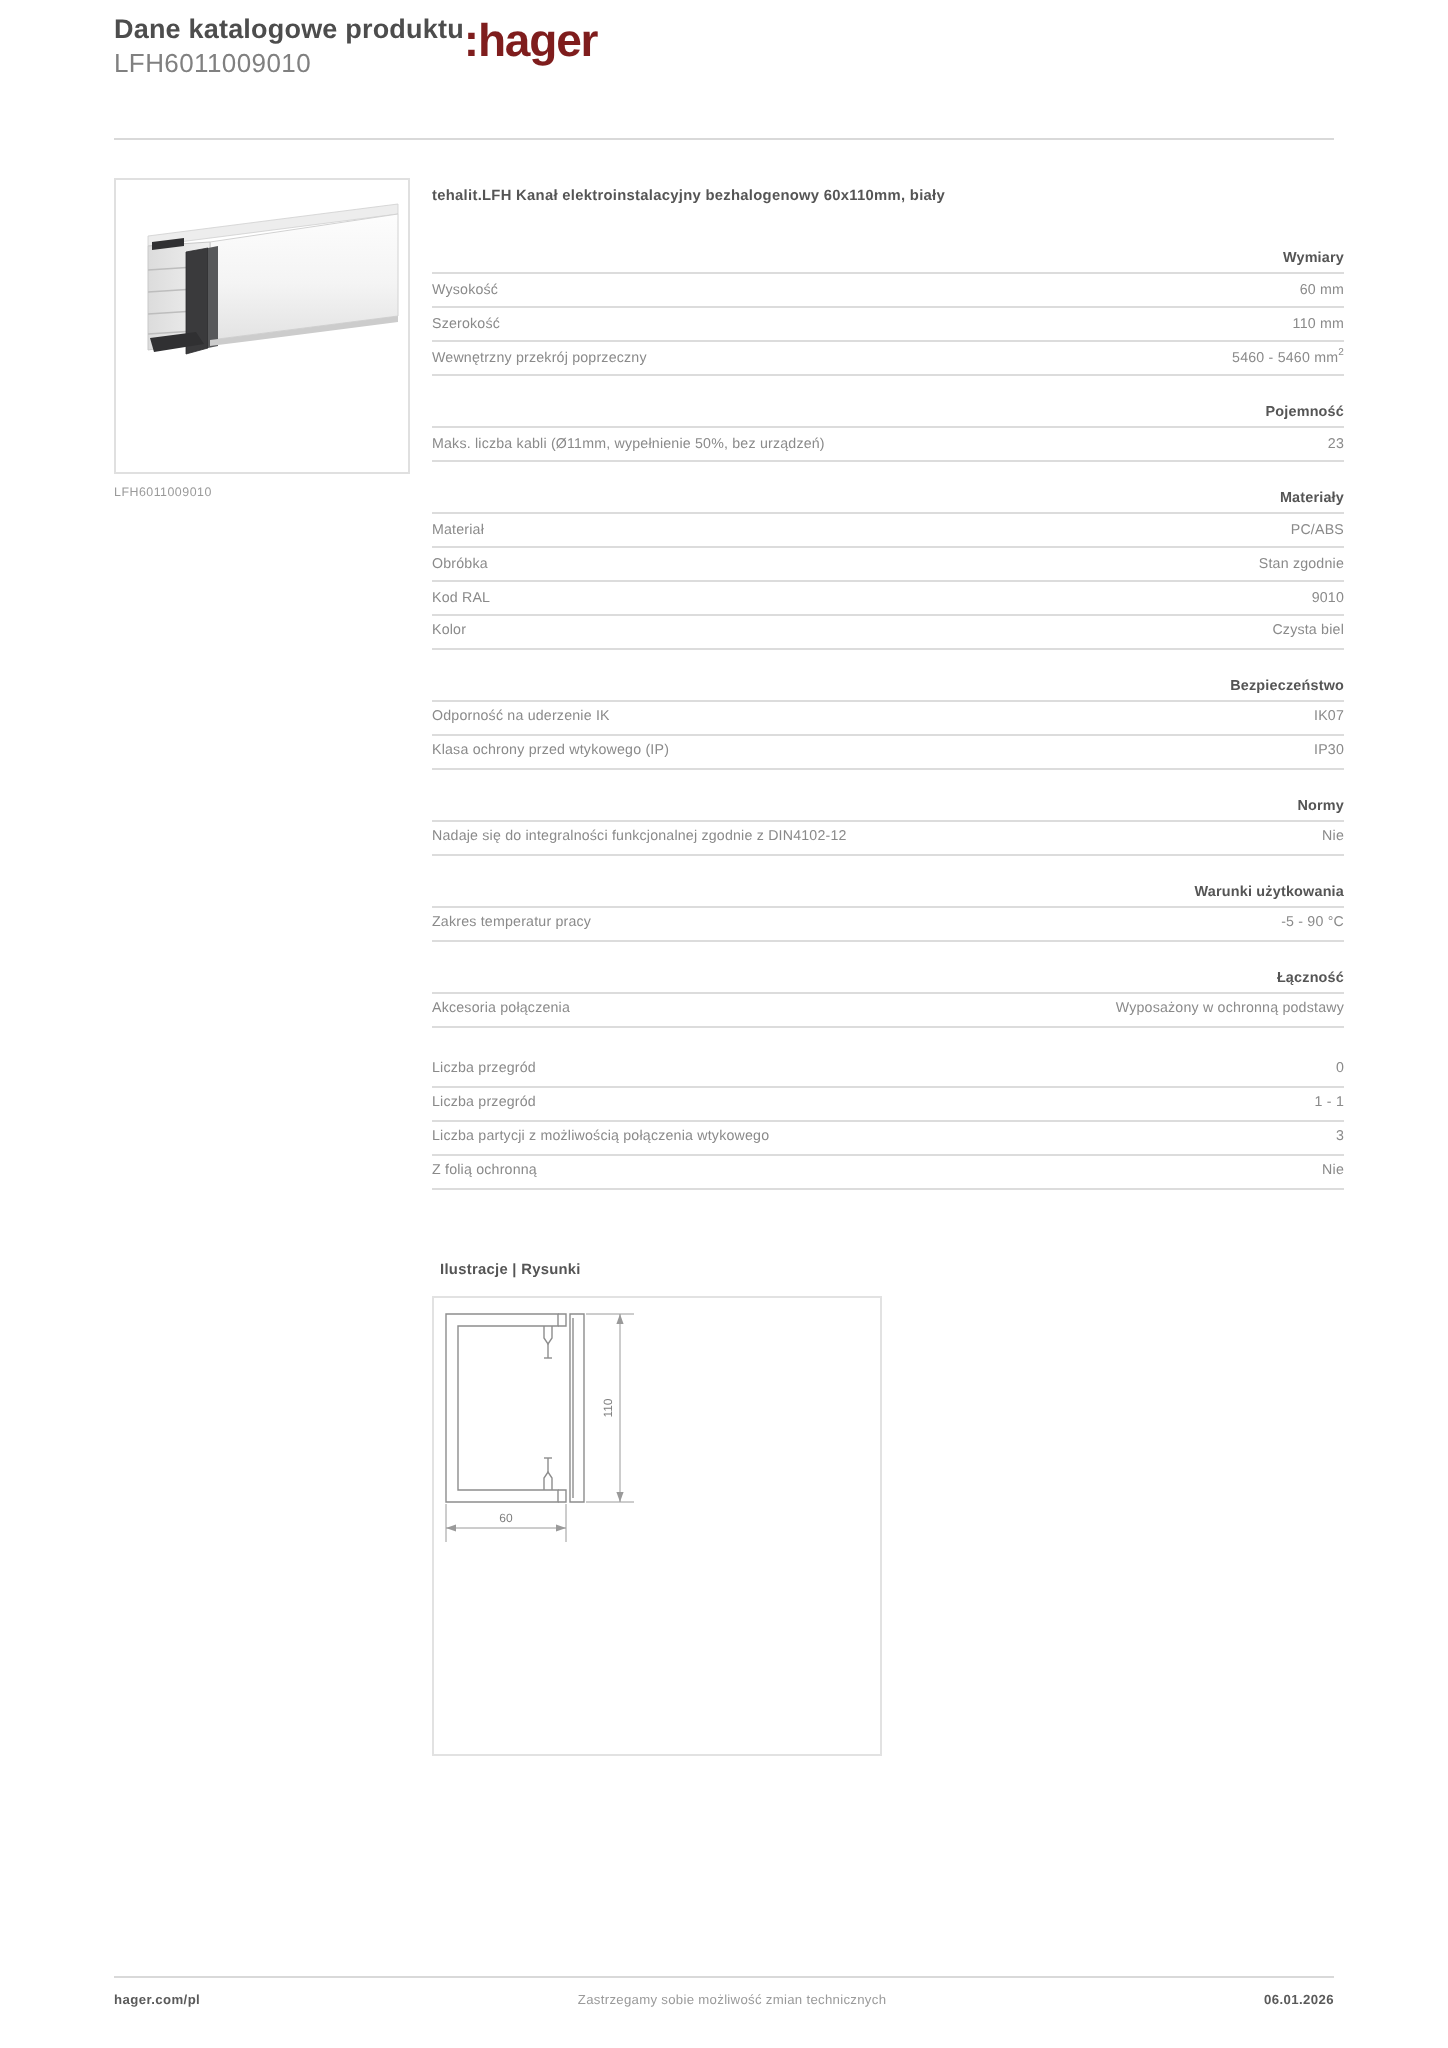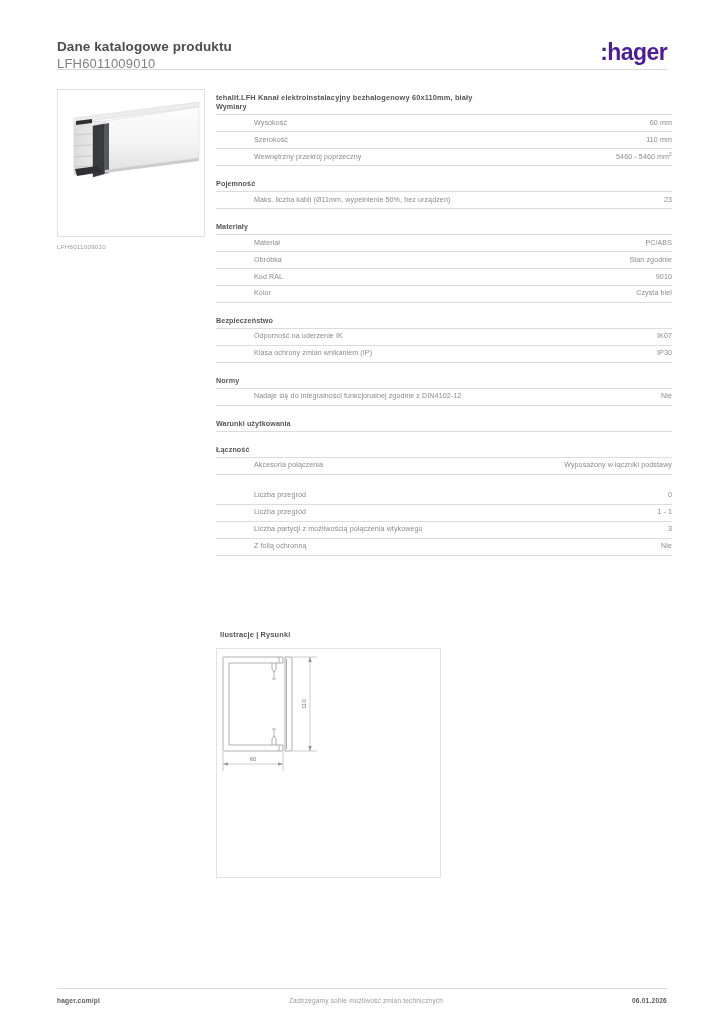--- a/index.html
+++ b/index.html
@@ -17,26 +17,25 @@
     width: 724px;
     height: 1024px;
     background: #ffffff;
     overflow: hidden;
   }
 
   
   .header {
     position: absolute;
     left: 57px;
-    top: 38px;
+    top: 6px;
     width: 610px;
     height: 44px;
     display: flex;
     align-items: flex-start;
-    justify-content: space-between;
   }
   .title-block { display: flex; flex-direction: column; }
   .doc-title {
     font-size: 13.5px;
     font-weight: bold;
     color: #4d4d4d;
     letter-spacing: 0.1px;
     line-height: 17px;
   }
   .doc-subtitle {
@@ -95,53 +94,55 @@
     left: 216px;
     top: 93px;
     width: 456px;
   }
 
   .product-name {
     font-size: 7.4px;
     font-weight: bold;
     color: #555555;
     letter-spacing: 0.15px;
+    margin-bottom: 22px;
   }
 
   .group-title {
     font-size: 7.4px;
     font-weight: bold;
     color: #555555;
     letter-spacing: 0.15px;
     margin-bottom: 14px;
   }
 
   .section { margin-bottom: 13px; }
 
   .section-head {
     font-size: 7.2px;
     font-weight: bold;
     color: #555555;
     letter-spacing: 0.1px;
     padding-bottom: 3px;
     border-bottom: 1px solid #dcdcdc;
+    text-align: right;
   }
 
   .row {
     display: flex;
     justify-content: space-between;
     align-items: baseline;
     font-size: 7.1px;
     color: #8a8a8a;
     letter-spacing: 0.1px;
     padding: 3.6px 0 3.4px 0;
     border-bottom: 1px solid #dcdcdc;
     line-height: 9px;
   }
-  .row .label { text-align: left; padding-right: 12px; margin-left: 38px; }
+  .row .label { text-align: left; padding-right: 12px; }
   .row .value { text-align: right; white-space: nowrap; padding-left: 40px; }
   .row .value sup { font-size: 5px; vertical-align: super; line-height: 0; }
 
   
   .illu-title {
     position: absolute;
     left: 220px;
     top: 630px;
     font-size: 7.4px;
     font-weight: bold;
@@ -185,21 +186,21 @@
 </head>
 <body>
 
 <div class="page">
 
   <div class="header">
     <div class="title-block">
       <div class="doc-title">Dane katalogowe produktu</div>
       <div class="doc-subtitle">LFH6011009010</div>
     </div>
-    <div class="logo" style="color: #4c1d95;"><span>:</span><span>hager</span></div>
+    <div class="logo" style="color: #7f1d1d;"><span>:</span><span>hager</span></div>
   </div>
   <div class="header-rule"></div>
 
   <div class="photo-box">
     <svg class="photo-inner" viewBox="0 0 148 148" xmlns="http://www.w3.org/2000/svg">
       <defs>
         <linearGradient id="coverGrad" x1="0" y1="0" x2="0" y2="1">
           <stop offset="0%" stop-color="#fdfdfd"></stop>
           <stop offset="55%" stop-color="#f4f4f4"></stop>
           <stop offset="100%" stop-color="#e3e3e3"></stop>
@@ -278,39 +279,43 @@
             <span class="value">Czysta biel</span>
           </div>
         </div>
         <div class="section">
           <div class="section-head">Bezpieczeństwo</div>
           <div class="row">
             <span class="label">Odporność na uderzenie IK</span>
             <span class="value">IK07</span>
           </div>
           <div class="row">
-            <span class="label">Klasa ochrony zmian wnikaniem (IP)</span>
+            <span class="label">Klasa ochrony przed wtykowego (IP)</span>
             <span class="value">IP30</span>
           </div>
         </div>
         <div class="section">
           <div class="section-head">Normy</div>
           <div class="row">
             <span class="label">Nadaje się do integralności funkcjonalnej zgodnie z DIN4102-12</span>
             <span class="value">Nie</span>
           </div>
         </div>
         <div class="section">
           <div class="section-head">Warunki użytkowania</div>
+          <div class="row">
+            <span class="label">Zakres temperatur pracy</span>
+            <span class="value">-5 - 90 °C</span>
+          </div>
         </div>
         <div class="section">
           <div class="section-head">Łączność</div>
           <div class="row">
             <span class="label">Akcesoria połączenia</span>
-            <span class="value">Wyposażony w łączniki podstawy</span>
+            <span class="value">Wyposażony w ochronną podstawy</span>
           </div>
         </div>
         <div class="section">
           <div class="row">
             <span class="label">Liczba przegród</span>
             <span class="value">0</span>
           </div>
           <div class="row">
             <span class="label">Liczba przegród</span>
             <span class="value">1 - 1</span>

